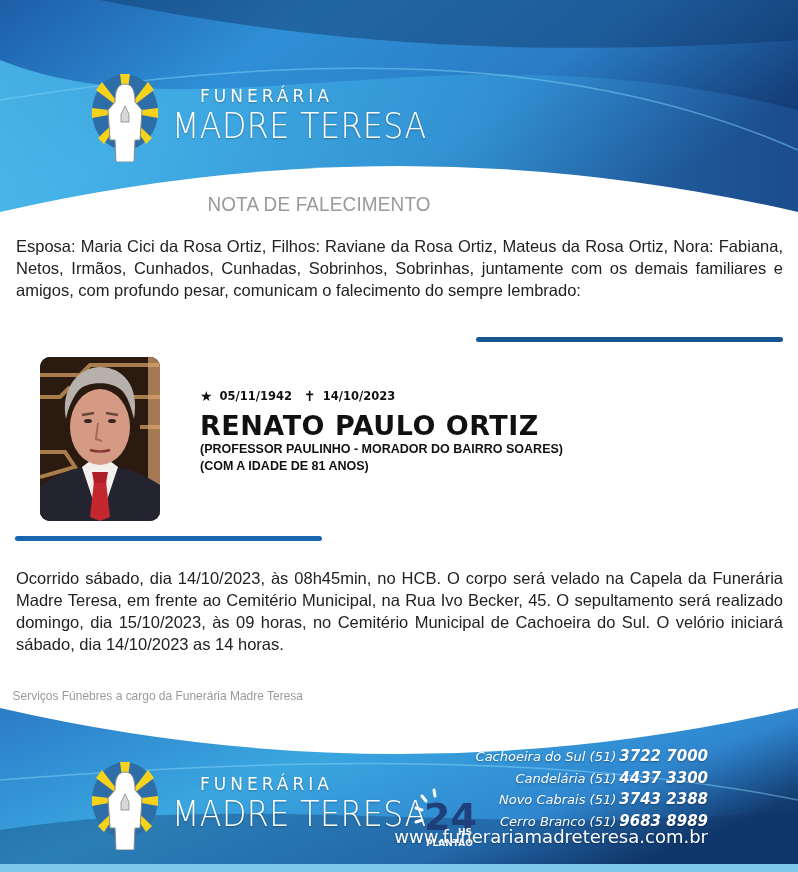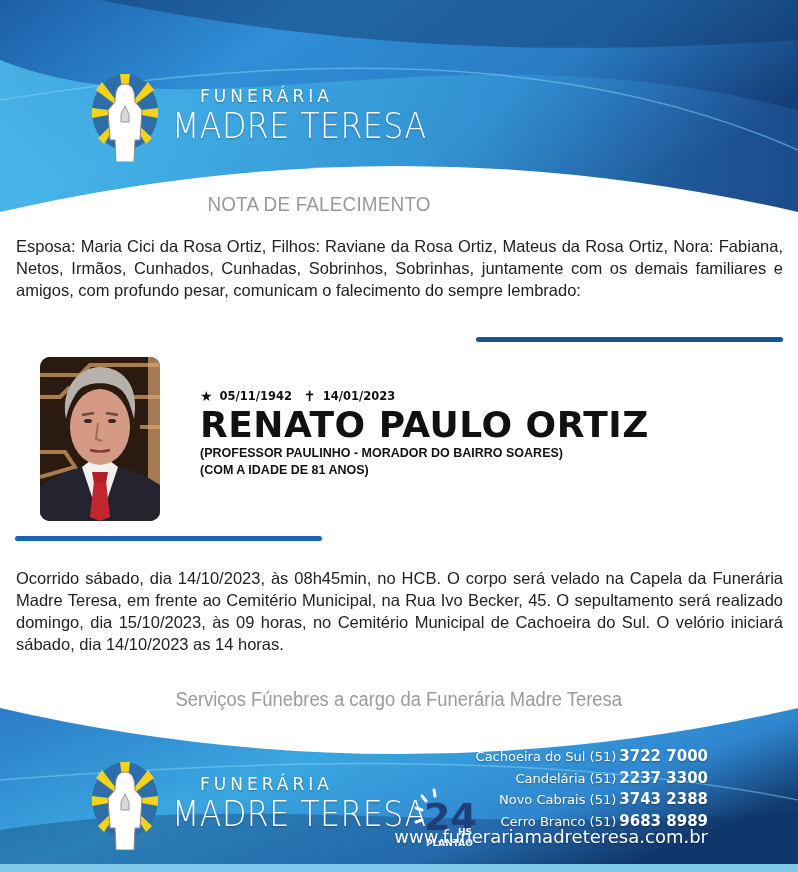--- a/index.html
+++ b/index.html
@@ -26,32 +26,32 @@
   .divider { position:absolute; height:5px; border-radius:3px; }
   .divider-right { left:476px; top:337px; width:307px; background:#16568f; }
   .divider-left { left:15px; top:536px; width:307px; background:#1a65b0; }
 
   .photo { position:absolute; left:40px; top:357px; width:120px; height:164px; border-radius:10px; overflow:hidden; background:#2a1a12; }
 
   .info { position:absolute; left:200px; top:388px; }
   .dates { font-family:"DejaVu Sans", sans-serif; font-size:11.5px; font-weight:bold; color:#111; display:flex; align-items:center; }
   .dates .sym { font-size:14px; margin-right:7px; }
   .dates .gap { width:12px; }
-  .deceased-name { font-family:"DejaVu Sans", sans-serif; font-size:36px; font-weight:bold; color:#111; letter-spacing:0.5px; }
+  .deceased-name { font-family:"DejaVu Sans", sans-serif; font-size:27px; font-weight:bold; color:#111; margin-top:6px; letter-spacing:0.5px; }
   .sub { font-family:"Liberation Sans", sans-serif; font-size:12.5px; font-weight:bold; color:#111; line-height:17px; }
 
-  .services { position:absolute; top:688px; left:0; width:798px; text-align:center; font-size:20px; color:#9a9a9a; }
+  .services { position:absolute; top:688px; left:0; width:798px; text-align:left; font-size:13px; color:#9a9a9a; }
   .services span { display:inline-block; transform:scaleX(0.92); }
 
   
   .footer { position:absolute; left:0; top:690px; width:798px; height:182px; overflow:hidden; }
   .footer svg.bg { position:absolute; left:0; top:0; }
 
   .plantao { position:absolute; left:414px; top:788px; width:70px; height:60px; }
-  .contacts { position:absolute; right:90px; top:746px; text-align:right; color:#ffffff; }
+  .contacts { position:absolute; right:90px; top:746px; text-align:right; color:#ffffff;font-style:italic; }
   .contact-row { font-family:"DejaVu Sans", sans-serif; font-size:13px; line-height:20.5px; white-space:nowrap; text-shadow:0 1px 2px rgba(0,0,0,0.35); }
   .contact-row .city { font-weight:normal; }
   .contact-row .num { font-weight:bold; font-size:15px; margin-left:3px; }
   .website { position:absolute; right:90px; top:826px; color:#fff; font-family:"DejaVu Sans", sans-serif; font-size:18px; text-shadow:0 1px 2px rgba(0,0,0,0.35); white-space:nowrap;margin-left:44px; }
 </style>
 </head>
 <body>
 
 <div class="header">
   <svg class="bg" width="798" height="230" viewBox="0 0 798 230">
@@ -129,21 +129,21 @@
     <path d="M50,93 Q60,96 70,93" stroke="#8a3a36" stroke-width="2.5" fill="none"></path>
   </svg>
 </div>
 
 <div class="info">
   <div class="dates">
     <span class="sym">★</span>
     <span>05/11/1942</span>
     <span class="gap"></span>
     <span class="sym">✝</span>
-    <span>14/01/2023</span>
+    <span>14/10/2023</span>
   </div>
   <div class="deceased-name">RENATO PAULO ORTIZ</div>
   <div class="sub">(PROFESSOR PAULINHO - MORADOR DO BAIRRO SOARES)</div>
   <div class="sub">(COM A IDADE DE 81 ANOS)</div>
 </div>
 
 <div class="divider divider-left"></div>
 
 <div class="para para2">Ocorrido sábado, dia 14/10/2023, às 08h45min, no HCB. O corpo será velado na Capela da Funerária Madre Teresa, em frente ao Cemitério Municipal, na Rua Ivo Becker, 45. O sepultamento será realizado domingo, dia 15/10/2023, às 09 horas, no Cemitério Municipal de Cachoeira do Sul. O velório iniciará sábado, dia 14/10/2023 as 14 horas.</div>
 
@@ -202,21 +202,21 @@
     <text x="44" y="47" font-family="DejaVu Sans, sans-serif" font-weight="bold" font-size="9" fill="#ffffff">HS</text>
     <text x="12" y="58" font-family="DejaVu Sans, sans-serif" font-weight="bold" font-size="9" fill="#ffffff">PLANTÃO</text>
   </svg>
 </div>
 
 <div class="contacts">
   <div class="contact-row">
     <span class="city">Cachoeira do Sul (51)</span><span class="num">3722 7000</span>
   </div>
   <div class="contact-row">
-    <span class="city">Candelária (51)</span><span class="num">2237 3300</span>
+    <span class="city">Candelária (51)</span><span class="num">4437 3300</span>
   </div>
   <div class="contact-row">
     <span class="city">Novo Cabrais (51)</span><span class="num">3743 2388</span>
   </div>
   <div class="contact-row">
     <span class="city">Cerro Branco (51)</span><span class="num">9683 8989</span>
   </div>
 </div>
 
 <div class="website">www.funerariamadreteresa.com.br</div>

